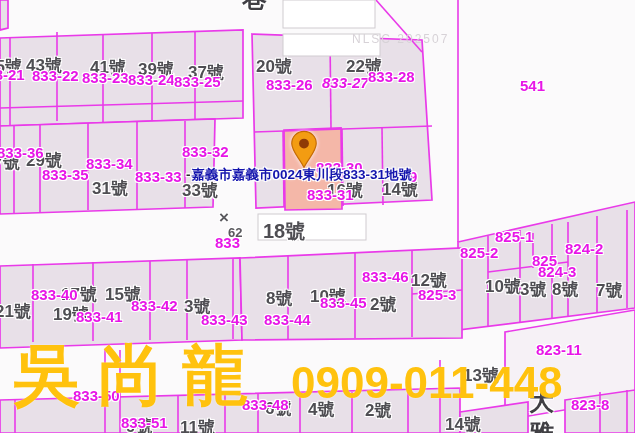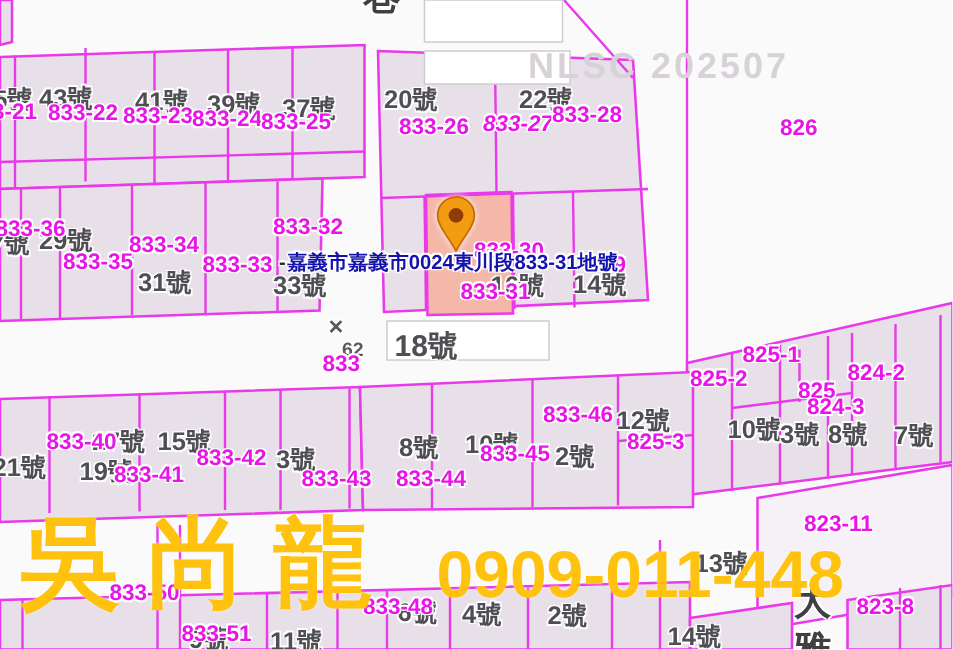--- a/index.html
+++ b/index.html
@@ -21,21 +21,21 @@
   }
   .road{
     font-size:25px;font-weight:700;color:#403f44;
     text-shadow:-1px -1px 0 #fff,1px -1px 0 #fff,-1px 1px 0 #fff,1px 1px 0 #fff;
   }
   .survey{
     font-size:14px;font-weight:700;color:#5a595e;
     text-shadow:-1px -1px 0 #fff,1px -1px 0 #fff,-1px 1px 0 #fff,1px 1px 0 #fff;
   }
   .nlsc{
-    font-size:24px;font-weight:700;color:#d7d2d7;letter-spacing:2px;
+    font-size:12px;font-weight:400;color:#d7d2d7;letter-spacing:2px;
   }
   #tooltip{
     position:absolute;left:186px;top:166px;z-index:5;white-space:nowrap;
     font-size:13.5px;font-weight:700;color:#1414ad;line-height:1.3;
     text-shadow:-1px -1px 0 #fff,1px -1px 0 #fff,-1px 1px 0 #fff,1px 1px 0 #fff,0 0 3px #fff;
   }
   #tooltip .dash{color:#2b2b2b;margin-right:1px;}
   #pin{
     position:absolute;left:290px;top:130px;width:28px;height:40px;z-index:4;
     filter:drop-shadow(0 0 2px rgba(255,255,255,.9));
@@ -166,21 +166,21 @@
       <span class="lbl survey" style="left: 219px; top: 209px; font-size: 17px;">×</span>
       <span class="lbl survey" style="left: 228px; top: 226px; font-size: 13px;">62</span>
       <span class="lbl parcel" style="left: -22px; top: 67px;">833-21</span>
       <span class="lbl parcel" style="left: 32px; top: 68px;">833-22</span>
       <span class="lbl parcel" style="left: 82px; top: 70px;">833-23</span>
       <span class="lbl parcel" style="left: 128px; top: 72px;">833-24</span>
       <span class="lbl parcel" style="left: 174px; top: 74px;">833-25</span>
       <span class="lbl parcel" style="left: 266px; top: 77px;">833-26</span>
       <span class="lbl parcel" style="left: 322px; top: 75px; font-style: italic;">833-27</span>
       <span class="lbl parcel" style="left: 368px; top: 69px;">833-28</span>
-      <span class="lbl parcel" style="left: 520px; top: 78px;">826</span>
+      <span class="lbl parcel" style="left: 520px; top: 78px;">541</span>
       <span class="lbl parcel" style="left: -3px; top: 145px;">833-36</span>
       <span class="lbl parcel" style="left: 182px; top: 144px;">833-32</span>
       <span class="lbl parcel" style="left: 86px; top: 156px;">833-34</span>
       <span class="lbl parcel" style="left: 42px; top: 167px;">833-35</span>
       <span class="lbl parcel" style="left: 135px; top: 169px;">833-33</span>
       <span class="lbl parcel" style="left: 278px; top: 187px; padding-left: 29px;">833-31</span>
       <span class="lbl parcel" style="left: 316px; top: 160px;">833-30</span>
       <span class="lbl parcel" style="left: 409px; top: 169px;">9</span>
       <span class="lbl parcel" style="left: 215px; top: 235px;">833</span>
       <span class="lbl parcel" style="left: 495px; top: 229px;">825-1</span>

